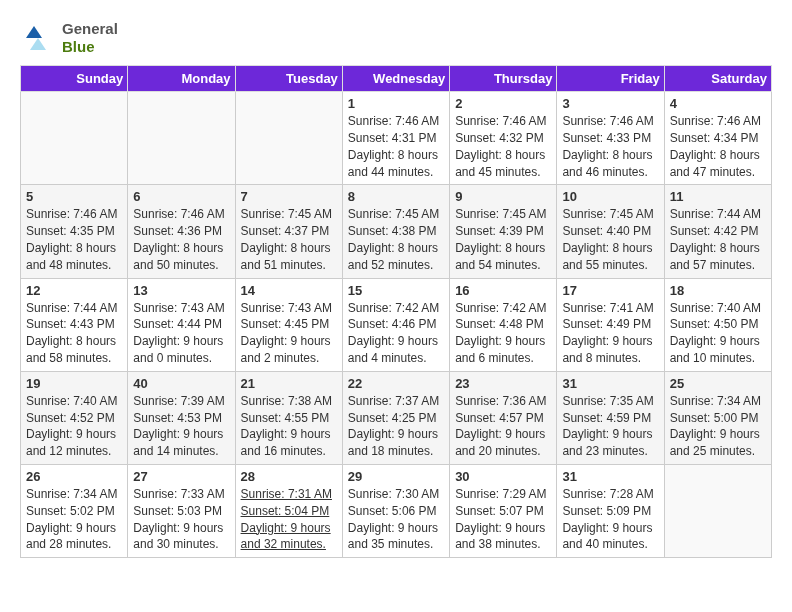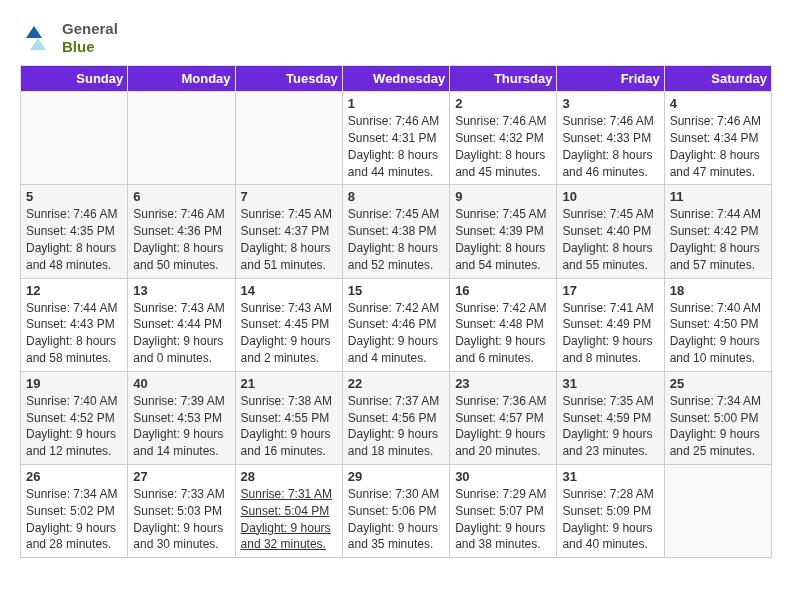--- a/index.html
+++ b/index.html
@@ -199,21 +199,21 @@
 and 12 minutes.</span></td>
         <td><span class="day-number">40</span><span class="day-info" style="white-space: pre-line; margin-top: 9px;">Sunrise: 7:39 AM
 Sunset: 4:53 PM
 Daylight: 9 hours
 and 14 minutes.</span></td>
         <td><span class="day-number">21</span><span class="day-info" style="white-space: pre-line;">Sunrise: 7:38 AM
 Sunset: 4:55 PM
 Daylight: 9 hours
 and 16 minutes.</span></td>
         <td><span class="day-number">22</span><span class="day-info" style="white-space: pre-line;">Sunrise: 7:37 AM
-Sunset: 4:56 PM
+Sunset: 4:25 PM
 Daylight: 9 hours
 and 18 minutes.</span></td>
         <td><span class="day-number">23</span><span class="day-info" style="white-space: pre-line;">Sunrise: 7:36 AM
 Sunset: 4:57 PM
 Daylight: 9 hours
 and 20 minutes.</span></td>
         <td><span class="day-number">31</span><span class="day-info" style="white-space: pre-line;">Sunrise: 7:35 AM
 Sunset: 4:59 PM
 Daylight: 9 hours
 and 23 minutes.</span></td>

